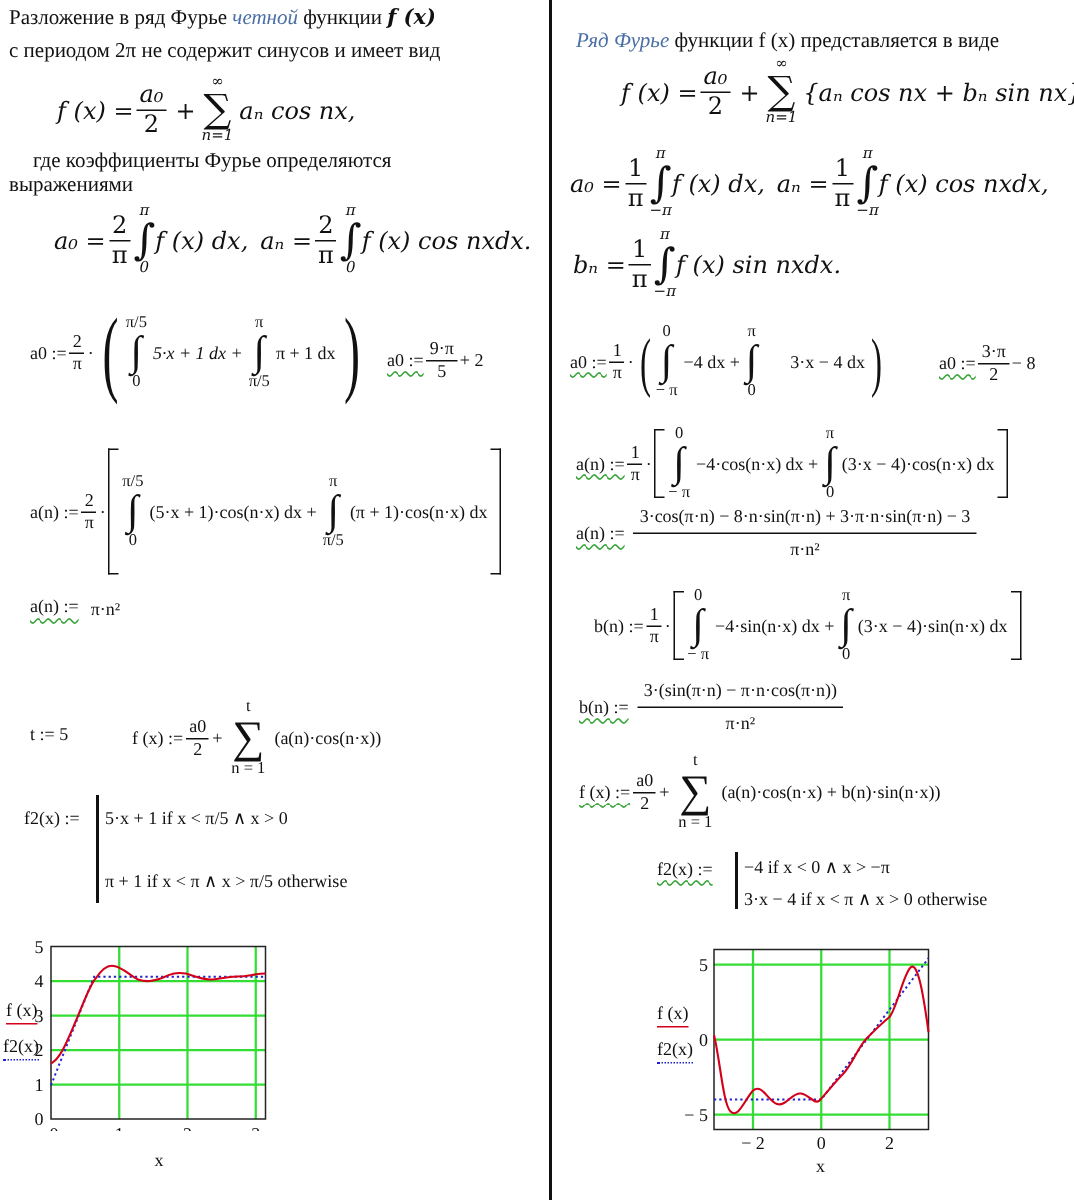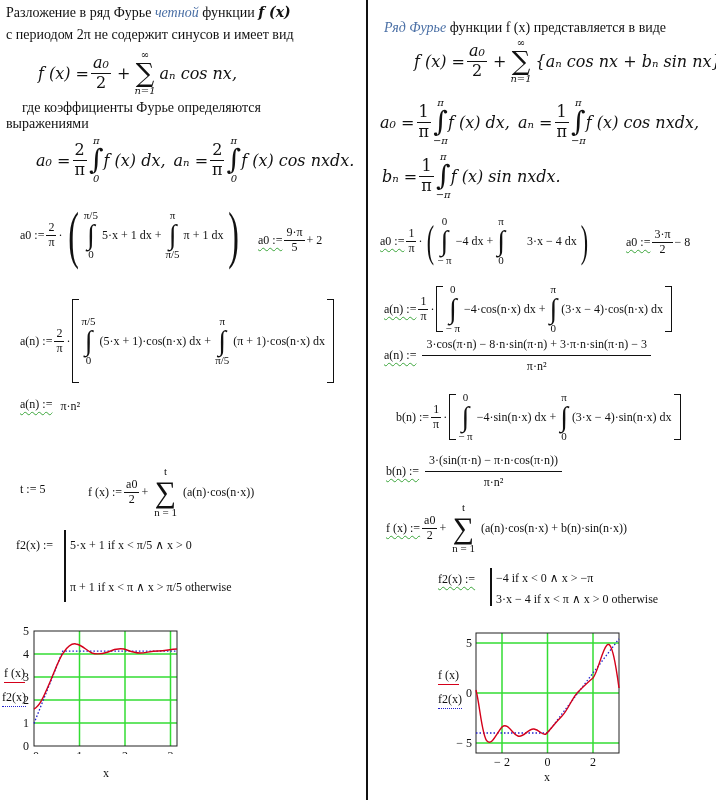--- a/index.html
+++ b/index.html
@@ -83,21 +83,21 @@
   <span class="frac">
       <span class="num">2</span>
       <span class="den">π</span>
     </span>·
   <span class="paren" style="font-size:64px; font-weight:100; transform:scaleX(0.5);">(</span>
   <span class="stack" style="font-size:11px;">
       <span>π/5</span>
       <span class="bigint">∫</span>
       <span>0</span>
     </span>
-  <span style="margin:0 4px;">5·x + 1 dx +</span>
+  <span style="margin:0 4px;font-style:italic;">5·x + 1 dx +</span>
   <span class="stack" style="font-size:11px;">
       <span>π</span>
       <span class="bigint">∫</span>
       <span>π/5</span>
     </span>
   <span style="margin-left:4px;">π + 1 dx</span>
   <span class="paren" style="font-size:64px; font-weight:100; transform:scaleX(0.5);">)</span>
 </div>
 <div class="abs mc" style="left:258px; top:226px; display:flex; align-items:center;">
   <span class="sq">a0 :=</span>

